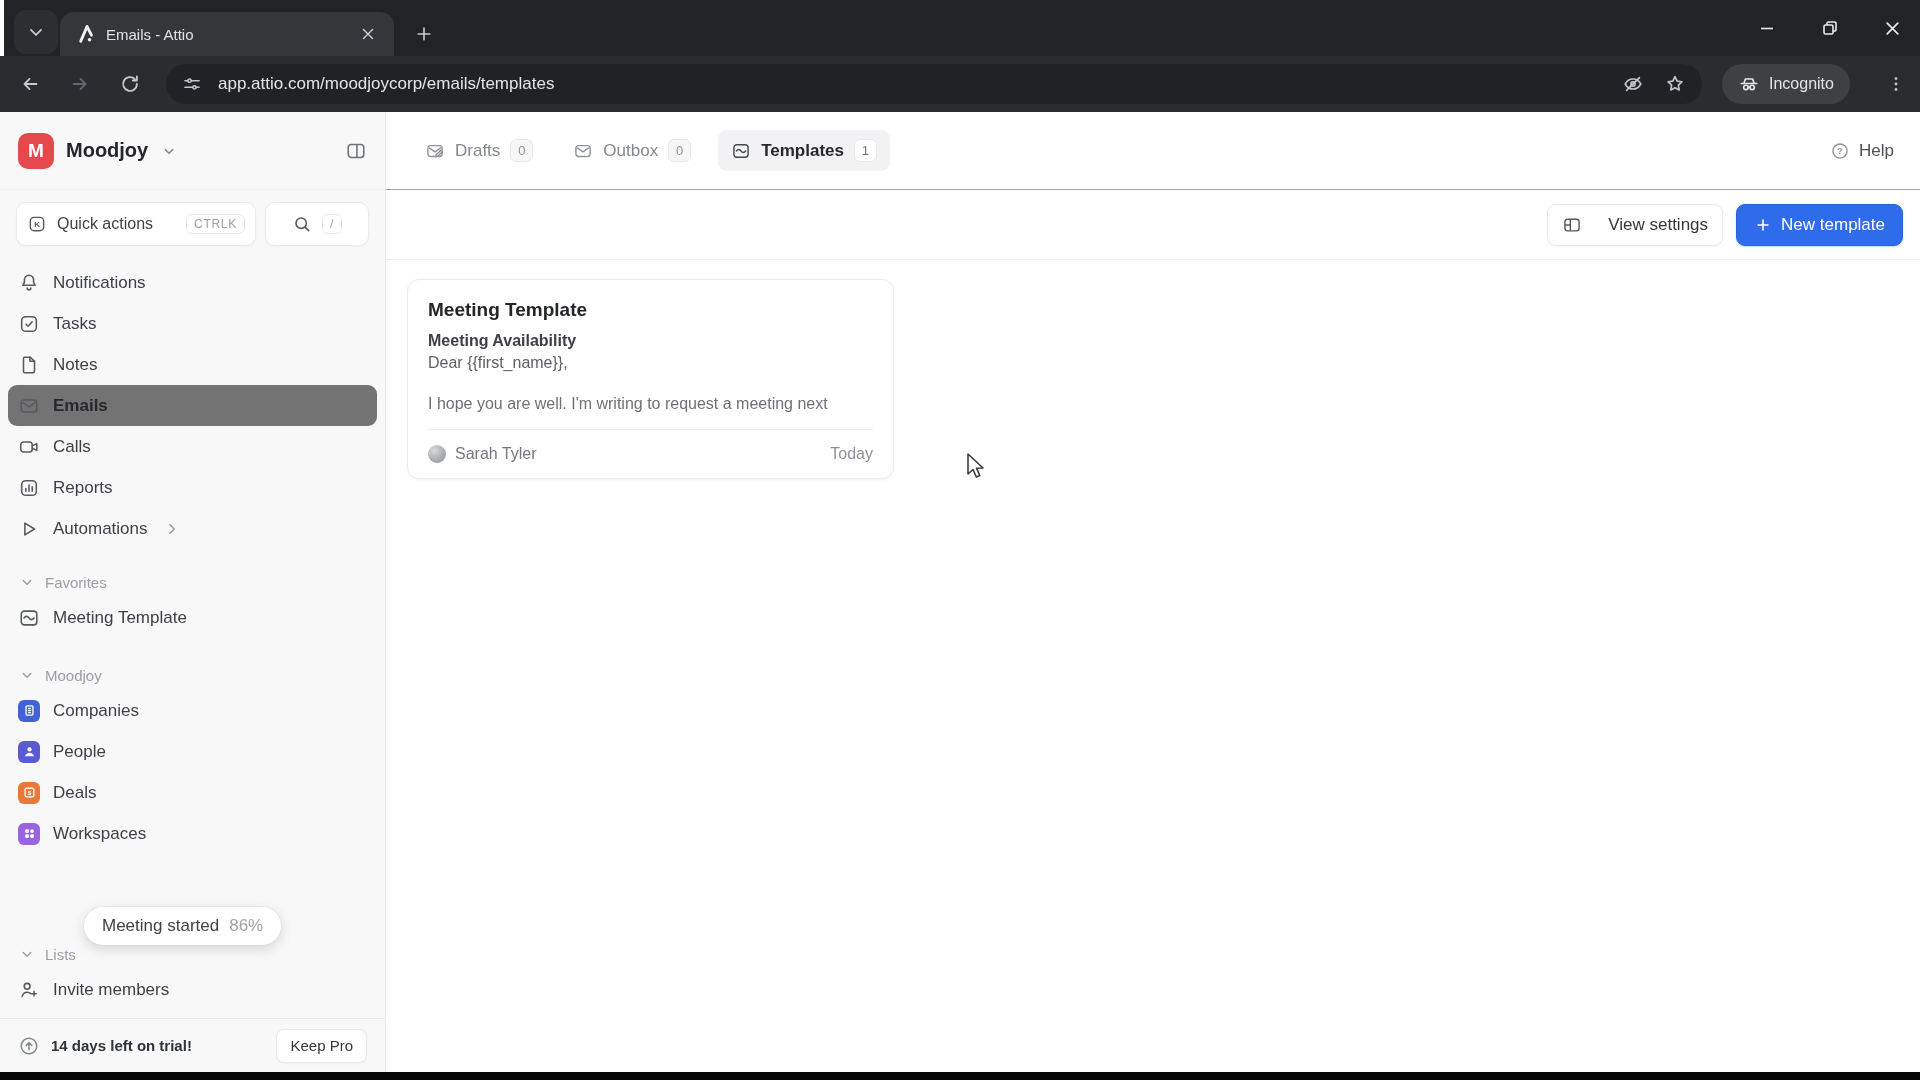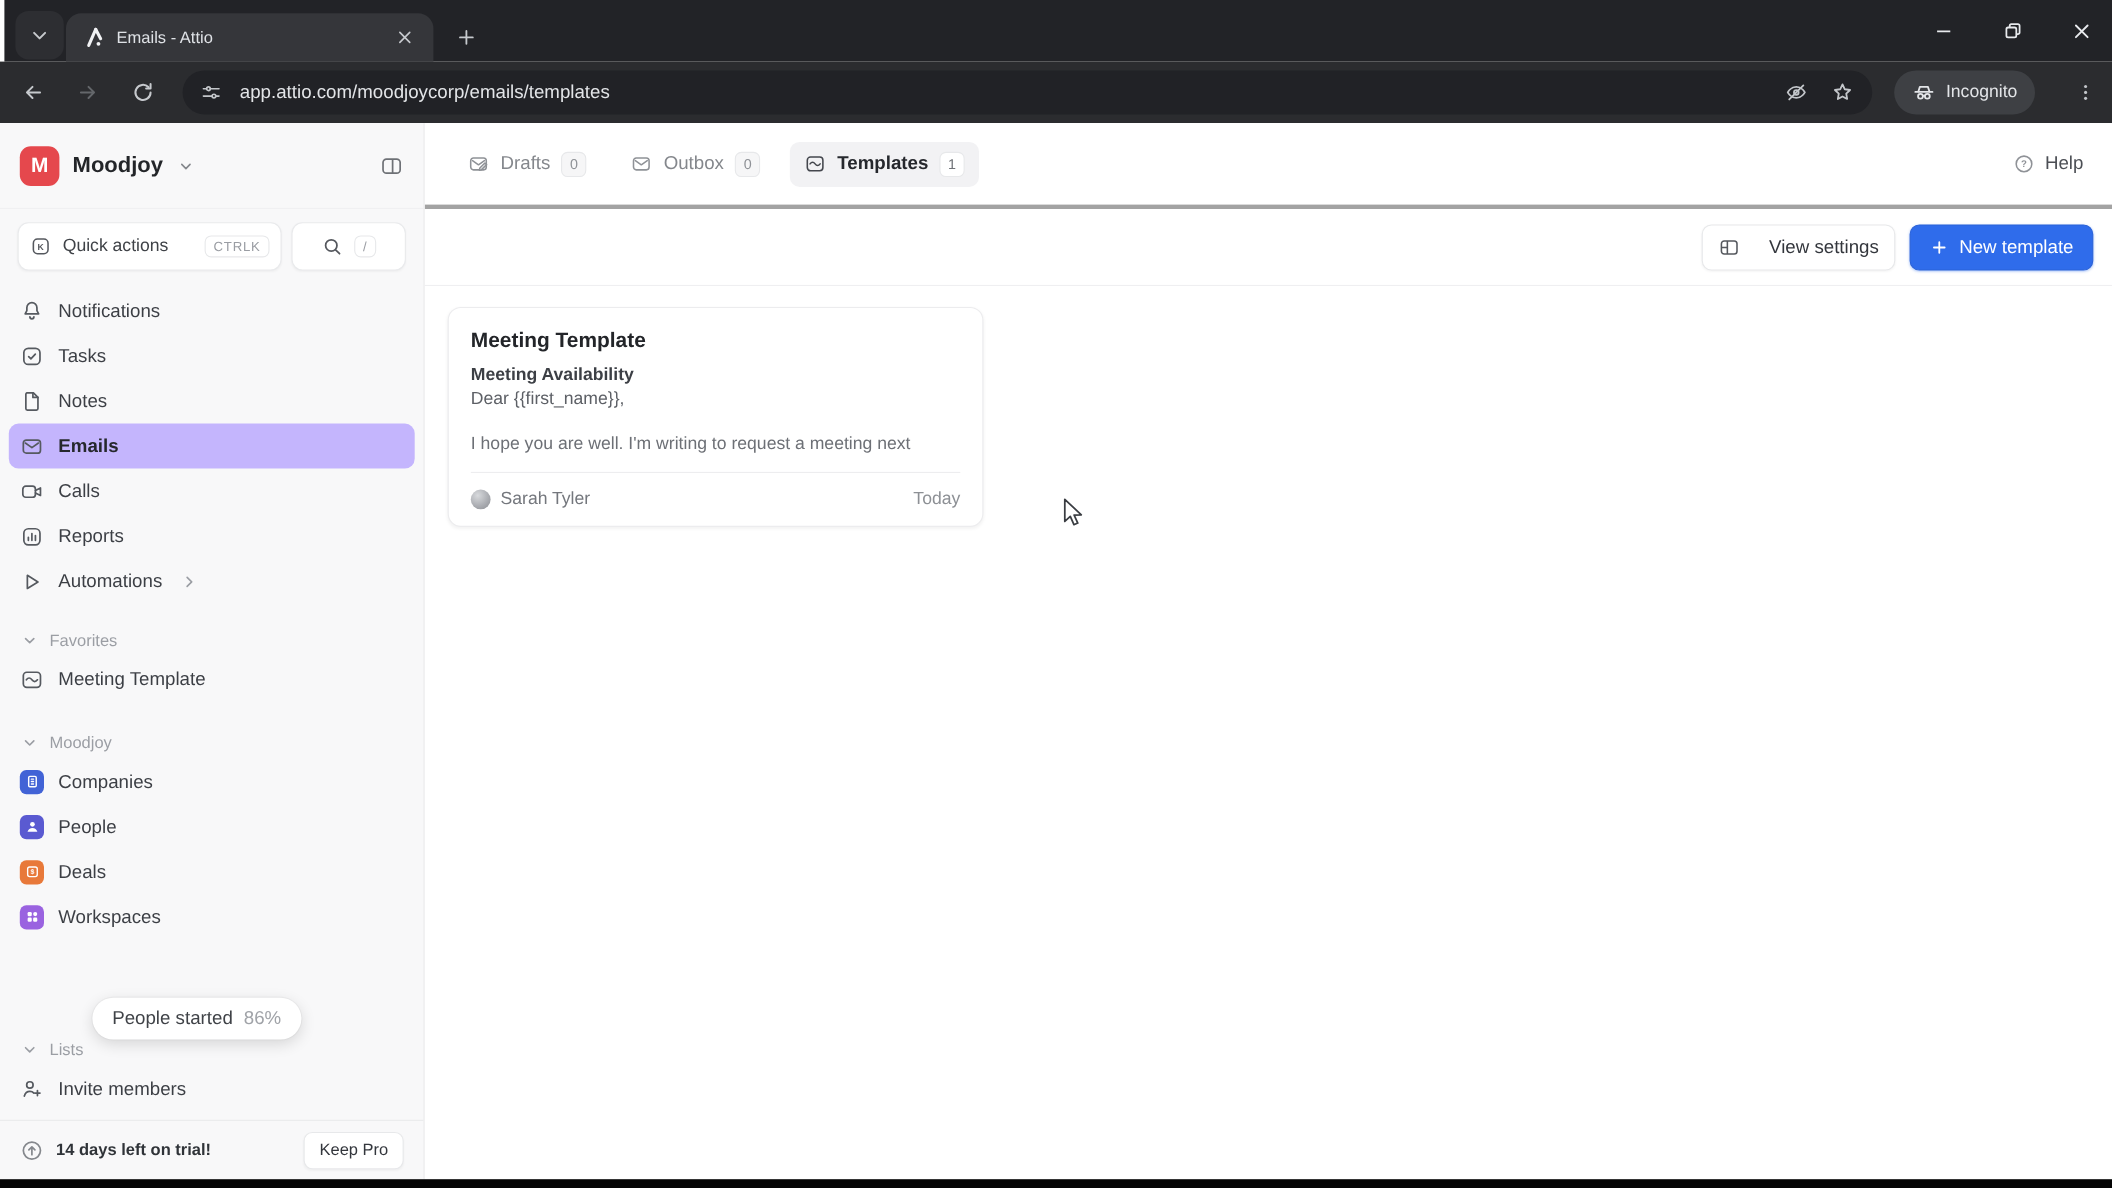--- a/index.html
+++ b/index.html
@@ -61,21 +61,21 @@
   .qa-label { font-size:16px; color:#3f4247; flex:1; }
   .kbd { border:1px solid #e7e8ea; border-radius:6px; padding:2px 7px; font-size:12px;
     color:#9a9da3; letter-spacing:.06em; background:#fff; }
   .search-btn { width:104px; flex:none; height:44px; background:#fff; border:1px solid #e9eaec; border-radius:10px;
     display:flex; align-items:center; justify-content:center; gap:10px; box-shadow:0 1px 2px rgba(0,0,0,.04); color:#55585e; }
 
   .sb-nav { padding:6px 8px 0; flex:none; }
   .sb-item { height:41px; border-radius:9px; display:flex; align-items:center; gap:13px; padding:0 10px;
     color:#565a60; }
   .sb-item .lbl { font-size:17px; color:#3c3f45; }
-  .sb-item.active { background:#c4b5fd; }
+  .sb-item.active { background:#737373; }
   .sb-item.active .lbl { color:#26282d; font-weight:600; }
   .sb-item .trail { margin-left:2px; color:#9b9ea4; }
 
   .sb-sect { margin-top:18px; flex:none; }
   .sb-sect-h { height:30px; display:flex; align-items:center; gap:9px; padding:0 18px;
     color:#9b9ea4; font-size:15px; font-weight:500; }
   .sb-sect .sb-item { margin:0 8px; }
 
   .rec-ic { width:22px; height:22px; border-radius:6px; flex:none; display:flex; align-items:center; justify-content:center; color:#fff; }
   .rec-companies { background:#4263d6; } .rec-people { background:#5a5ad1; }
@@ -90,21 +90,21 @@
     font-size:15px; font-weight:500; color:#33363c; display:flex; align-items:center; box-shadow:0 1px 2px rgba(0,0,0,.04); }
 
   .gs-pill { position:absolute; left:84px; bottom:127px; height:38px; padding:0 18px; border-radius:19px;
     background:#fff; box-shadow:0 4px 14px rgba(0,0,0,.14), 0 0 0 1px rgba(0,0,0,.03);
     display:flex; align-items:center; gap:10px; z-index:5; }
   .gs-label { font-size:17px; font-weight:500; color:#3f4247; }
   .gs-pct { font-size:17px; color:#a0a3a8; }
 
   
   .main { flex:1; display:flex; flex-direction:column; background:#fff; min-width:0; }
-  .main-header { height:78px; flex:none; border-bottom:4px solid #a3a3a3; display:flex; align-items:center;
+  .main-header { height:78px; flex:none; border-bottom:1px solid #a3a3a3; display:flex; align-items:center;
     padding:0 26px; gap:14px; }
   .mtab { display:flex; align-items:center; gap:10px; padding:9px 13px; border-radius:9px; color:#8f9297; }
   .mtab .mtab-lbl { font-size:17px; font-weight:500; color:#84878c; }
   .mtab .cnt { min-width:23px; height:23px; padding:0 5px; border-radius:6px; border:1px solid #e7e8ea;
     background:#f6f6f7; font-size:13px; color:#8f9297; display:flex; align-items:center; justify-content:center; }
   .mtab.active { background:#f2f2f4; color:#44474d; }
   .mtab.active .mtab-lbl { color:#26282d; font-weight:600; }
   .mtab.active .cnt { background:#fff; color:#6f7277; }
   .help-btn { margin-left:auto; display:flex; align-items:center; gap:9px; color:#8f9297; }
   .help-lbl { font-size:17px; font-weight:500; color:#4c4f55; }
@@ -385,21 +385,21 @@
               <rect x="13" y="5" width="6" height="6" rx="3"></rect>
               <rect x="5" y="13" width="6" height="6" rx="1.8"></rect>
               <rect x="13" y="13" width="6" height="6" rx="1.8"></rect>
             </svg>
         </span>
         <span class="lbl">Workspaces</span>
       </div>
     </div>
 
     <div class="gs-pill">
-      <span class="gs-label">People started</span>
+      <span class="gs-label">Meeting started</span>
       <span class="gs-pct">86%</span>
     </div>
 
     <div class="sb-bottom">
       <div class="sb-sect-h">
         <svg class="ic18" viewBox="0 0 24 24" fill="none" stroke="currentColor" stroke-width="2" stroke-linecap="round" stroke-linejoin="round">
             <path d="M7 10l5 5 5-5"></path>
           </svg>
         <span>Lists</span>
       </div>

